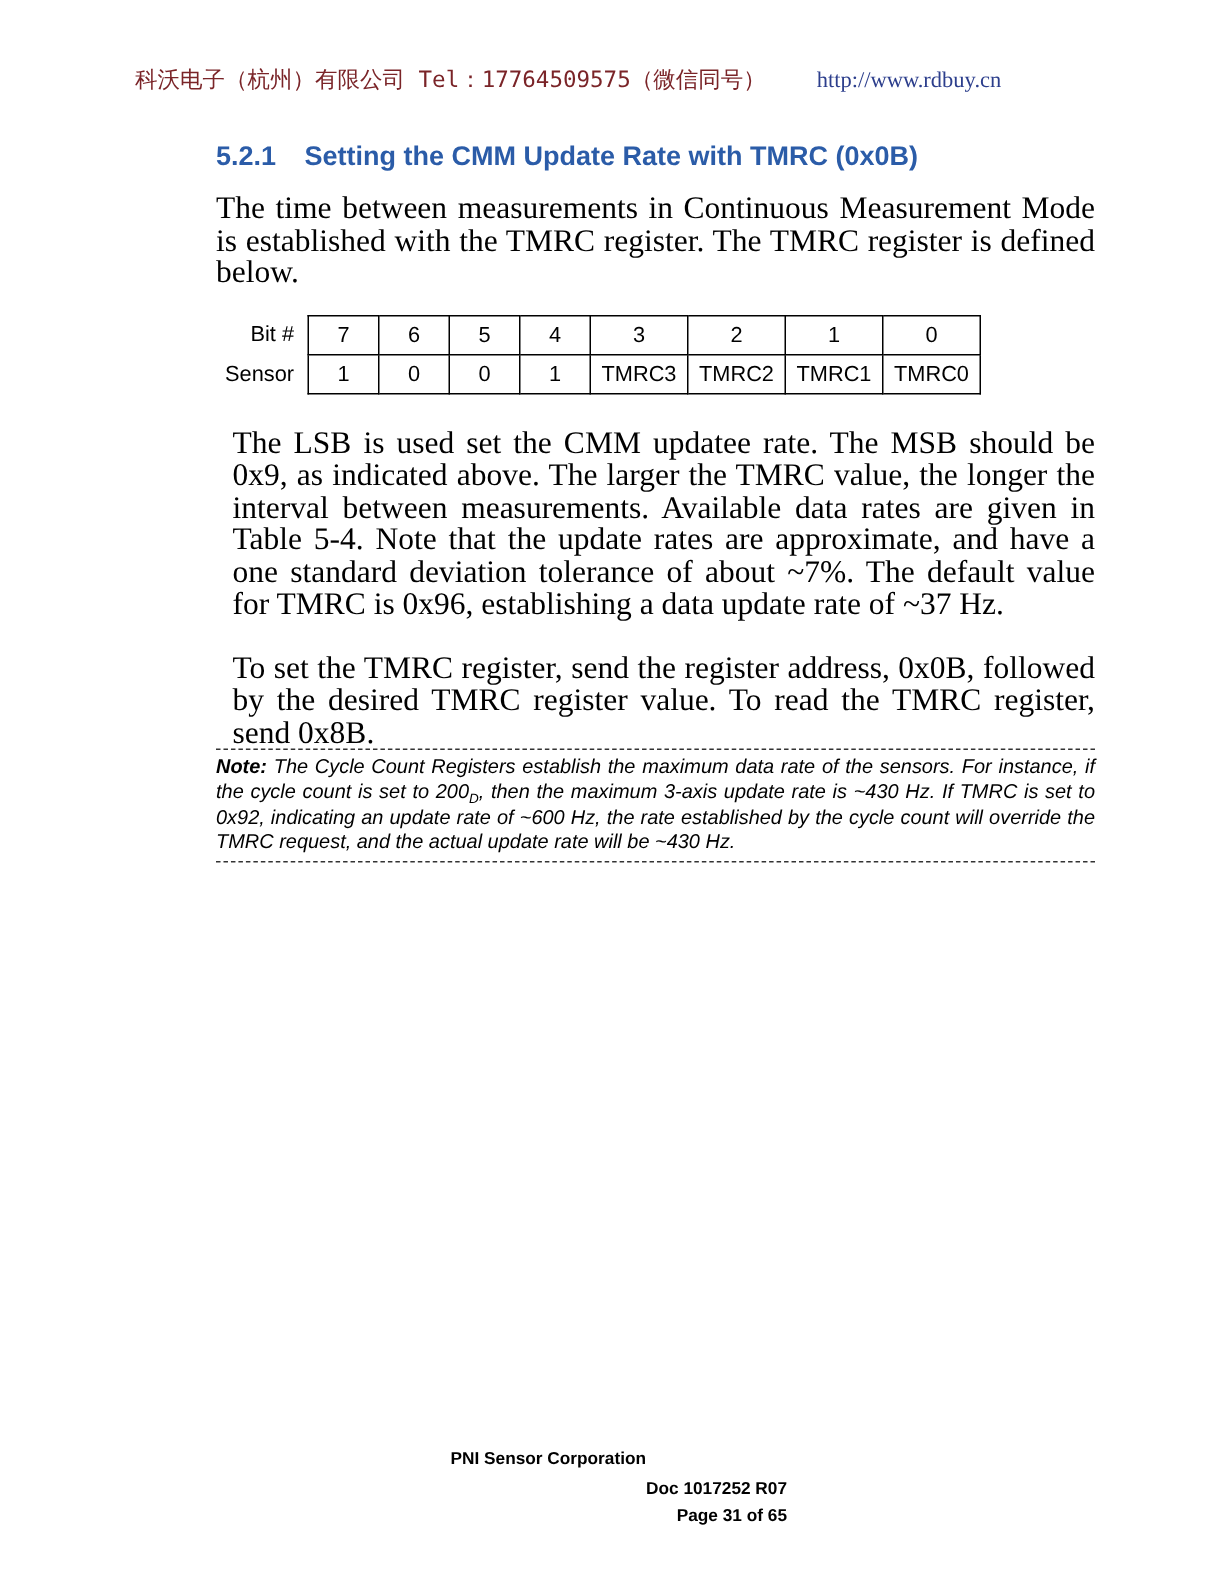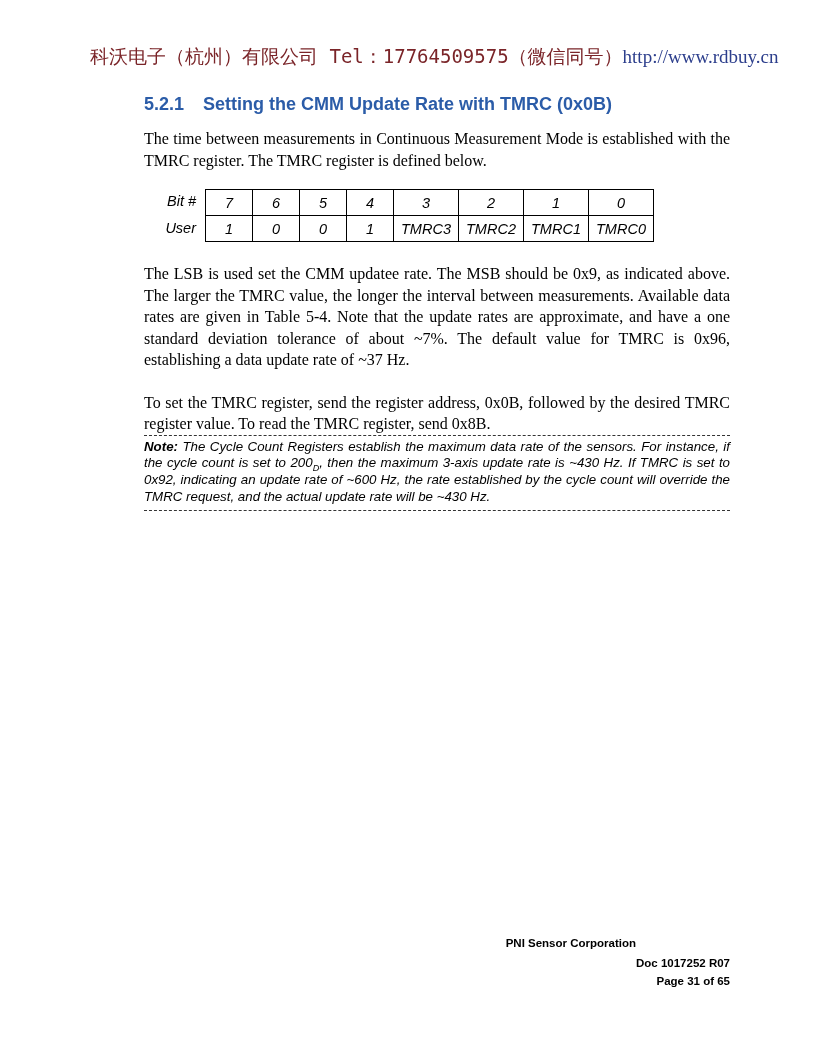--- a/index.html
+++ b/index.html
@@ -14,25 +14,26 @@
     color: #000000;
   }
 
   
   .vendor-header {
     position: absolute;
     top: 44px;
     left: 90px;
     right: 84px;
     display: flex;
-    justify-content: space-between;
+    justify-content: flex-start;
     align-items: baseline;
     font-family: "DejaVu Sans Mono", "Liberation Sans", monospace, sans-serif;
-    font-size: 19px;
+    font-size: 15px;
     white-space: nowrap;
+    gap: 34px;
   }
   .vendor-company { color: var(--header-maroon, #7a2428); }
   .vendor-url { color: var(--url-navy, #2c3e8c); text-decoration: none; font-family: Liberation Serif, serif; }
 
   
   .content {
     position: absolute;
     top: 93px;
     left: 144px;
     width: 586px;
@@ -45,32 +46,31 @@
     font-family: "Liberation Sans", sans-serif;
     font-weight: bold;
     font-size: 18px;
     line-height: 22px;
     color: var(--heading-blue, #2b5ca8);
   }
 
   .body-para {
     margin: 13px 0 0 0;
     font-family: "Liberation Serif", serif;
-    font-size: 16px;
+    font-size: 21px;
     line-height: 21.5px;
     text-align: justify;
   }
-  .body-para.gap { margin-top: 21px; }
+  .body-para.gap { margin-top: 21px; margin-left: 11px; }
 
   
   .reg-table-wrap {
     margin-top: 17px;
     display: flex;
-    align-items: flex-end;
-    font-style: italic;
+    align-items: center;
   }
   .reg-row-labels {
     width: 52px;
     padding-right: 9px;
     text-align: right;
     font-family: "Liberation Sans", sans-serif;
     font-size: 14.5px;
   }
   .reg-row-labels div { height: 27px; line-height: 27px; }
   table.reg-table {
@@ -98,25 +98,25 @@
     font-size: 13.3px;
     line-height: 16.8px;
     text-align: justify;
   }
   .note-label { font-weight: bold; }
   .note-block sub { font-size: 9px; line-height: 0; }
 
   
   .page-footer {
     position: absolute;
-    top: 934px;
+    top: 964px;
     left: 95px;
     right: 86px;
     display: flex;
-    justify-content: flex-end;
+    justify-content: center;
     font-family: "Liberation Sans", sans-serif;
     font-weight: bold;
     font-size: 11.5px;
     line-height: 18px;
   }
   .footer-right { text-align: right; margin-top: 20px; }
 </style>
 </head>
 <body>
 
@@ -132,21 +132,21 @@
     <h2 class="section-heading">
       <span>5.2.1</span>
       <span>Setting the CMM Update Rate with TMRC (0x0B)</span>
     </h2>
 
     <p class="body-para">The time between measurements in Continuous Measurement Mode is established with the TMRC register.  The TMRC register is defined below.</p>
 
     <div class="reg-table-wrap">
       <div class="reg-row-labels">
         <div>Bit #</div>
-        <div>User</div>
+        <div>Sensor</div>
       </div>
       <table class="reg-table">
         <tbody>
           <tr>
             <td class="narrow">7</td>
             <td class="narrow">6</td>
             <td class="narrow">5</td>
             <td class="narrow">4</td>
             <td class="wide">3</td>
             <td class="wide">2</td>

